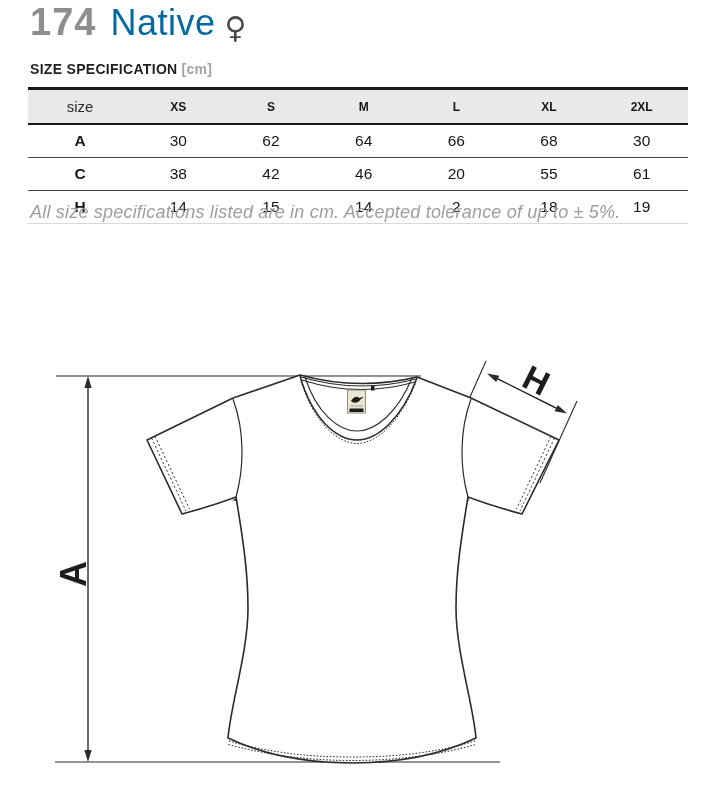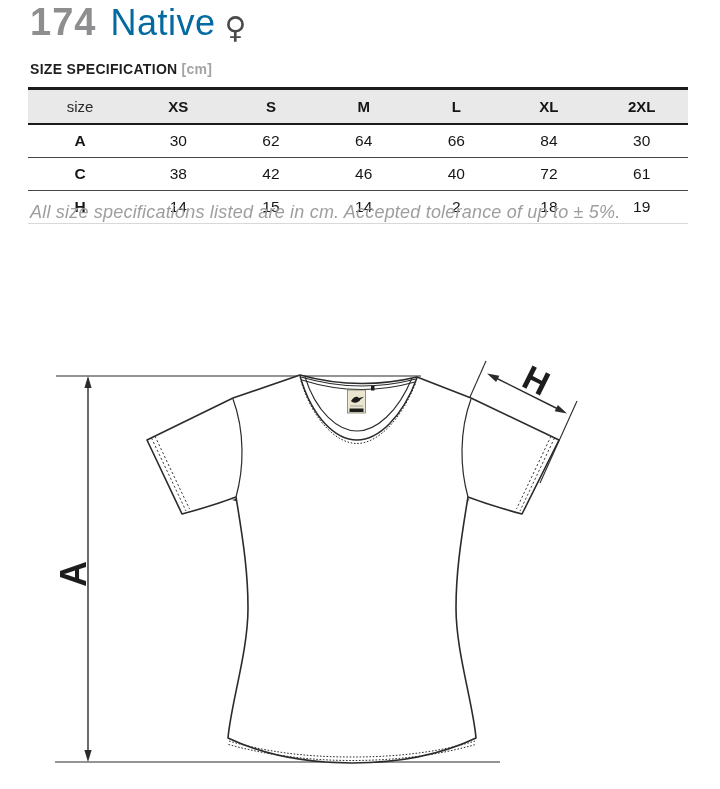--- a/index.html
+++ b/index.html
@@ -45,21 +45,21 @@
   table.size-table thead tr {
     background: #e9e9e9;
     height: 29px;
   }
   table.size-table thead tr th {
     border-top: 3px solid #1b1b1b;
     border-bottom: 2px solid #1b1b1b;
     padding: 8px; text-align: center; vertical-align: middle;
   }
   th.size-word { font-weight: 400; font-size: 15px; color: #2a2a2a; }
-  th.size-code { font-weight: 700; font-size: 15px; color: #151515; }
+  th.size-code { font-weight: 700; font-size: 12px; color: #151515; }
   table.size-table tbody tr { height: 33px; border-bottom: 1px solid #454545; }
   table.size-table tbody tr:last-child { border-bottom: 1px solid #d9d9d9; }
   table.size-table tbody td {
     text-align: center; vertical-align: middle; padding: 0;
     font-size: 15.5px; color: #161616;
   }
   td.row-label { font-weight: 700; font-size: 15px; color: #111; }
 
   
   .tolerance-note {
@@ -108,30 +108,30 @@
       <th class="size-code">2XL</th>
     </tr>
   </thead>
   <tbody>
     <tr>
       <td class="row-label">A</td>
       <td>30</td>
       <td>62</td>
       <td>64</td>
       <td>66</td>
-      <td>84</td>
+      <td>68</td>
       <td>30</td>
     </tr>
     <tr>
       <td class="row-label">C</td>
       <td>38</td>
       <td>42</td>
       <td>46</td>
-      <td>40</td>
-      <td>72</td>
+      <td>20</td>
+      <td>55</td>
       <td>61</td>
     </tr>
     <tr>
       <td class="row-label">H</td>
       <td>14</td>
       <td>15</td>
       <td>14</td>
       <td>2</td>
       <td>18</td>
       <td>19</td>

